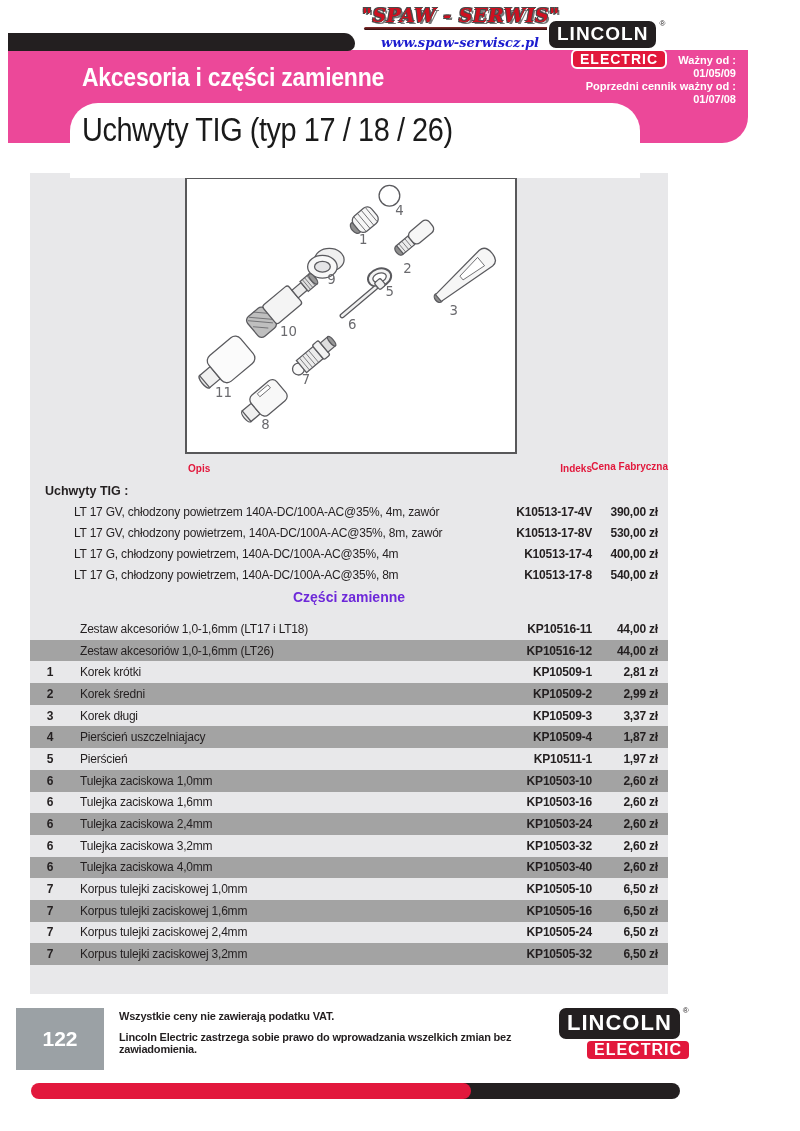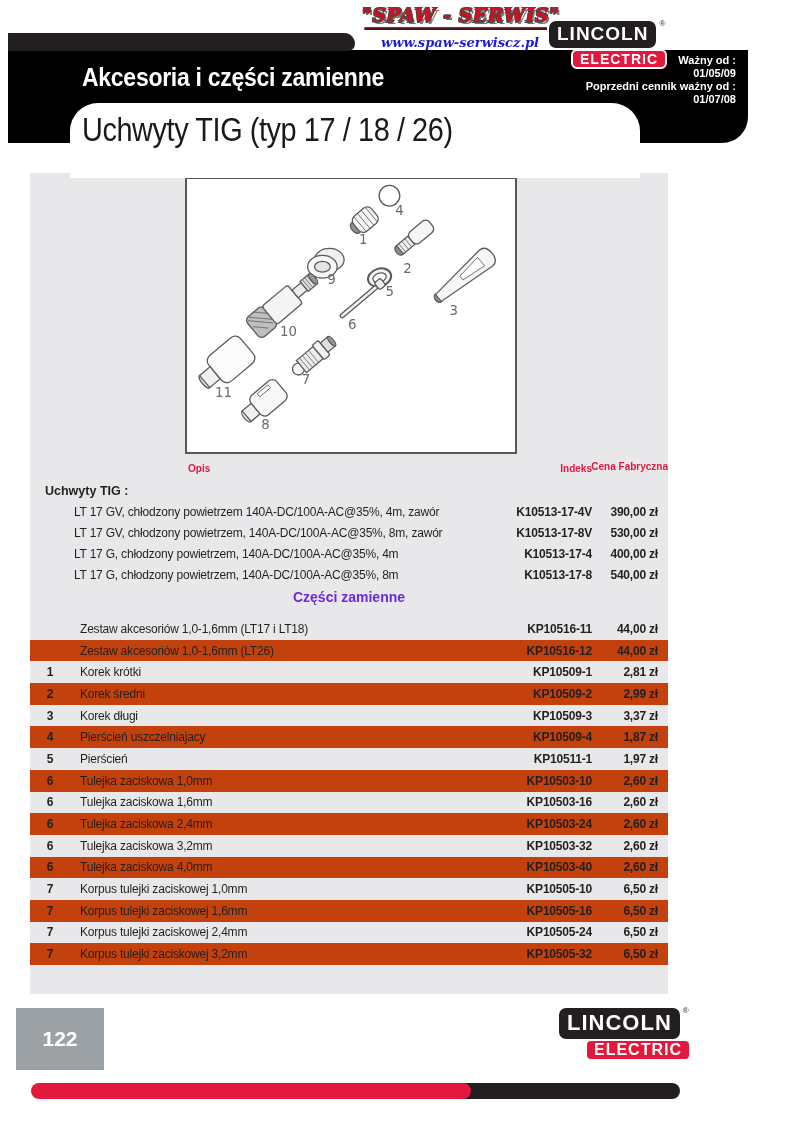--- a/index.html
+++ b/index.html
@@ -24,21 +24,21 @@
     border-radius:6px; padding:0 7px 0; letter-spacing:1px; position:relative; z-index:1; white-space:nowrap; }
   .le-top .le-black { font-size:19px; }
   .le-top .le-red { font-size:14px; margin:-5px 0 0 24px; }
   .le-foot .le-black { font-size:22px; }
   .le-foot .le-red { font-size:16px; margin:-5px 0 0 28px; }
   .le-reg { font-size:8px; vertical-align:top; color:#231f20; margin-left:1px; }
 
   
   .black-bar { position:absolute; left:8px; top:33px; width:347px; height:18px; background:#231f20;
     border-radius:0 12px 8px 0; z-index:2; }
-  .red-banner { position:absolute; left:8px; top:50px; width:740px; height:93px; background:#000000;
+  .red-banner { position:absolute; left:8px; top:50px; width:740px; height:93px; background:#ec4899;
     border-radius:0 0 26px 0; z-index:1; }
   .banner-title { position:absolute; left:74px; top:13px; color:#fff; font-weight:bold; font-size:25px;
     letter-spacing:-.3px; transform:scaleX(.92); transform-origin:0 0; white-space:nowrap; }
   .validity { position:absolute; right:12px; top:4px; width:220px; text-align:right; color:#fff;
     font-weight:bold; font-size:11px; line-height:13px; }
   .white-sheet { position:absolute; left:70px; top:103px; width:570px; height:75px; background:#fff;
     border-radius:28px 28px 0 0; z-index:3; }
   .page-title { position:absolute; left:12px; top:7px; font-size:34px; color:#1a1a1a; letter-spacing:-.5px;
     transform:scaleX(.85); transform-origin:0 0; white-space:nowrap; }
 
@@ -59,21 +59,21 @@
     display:flex; align-items:center; justify-content:center; }
   .spacer { height:9px; }
   .trow { display:flex; align-items:center; height:21.7px; padding-right:10px; font-size:12px;
     color:#231f20; letter-spacing:-.2px; }
   .trow.torch { height:21px;padding-left:12px; }
   .trow.torch .c-desc { padding-left:32px; }
   .c-no { width:40px; text-align:center; font-weight:bold; }
   .c-desc { flex:1; padding-left:10px; white-space:nowrap; overflow:hidden; }
   .c-idx { width:110px; text-align:right; font-weight:bold; white-space:nowrap; }
   .c-price { width:66px; text-align:right; font-weight:bold; white-space:nowrap; }
-  .prow.alt { background:#c2410c; }
+  .prow.alt { background:#a3a3a3; }
 
   
   .page-num-box { position:absolute; left:16px; top:1008px; width:88px; height:62px; background:#9ba1a5;
     display:flex; align-items:center; justify-content:center; color:#fff; font-weight:bold; font-size:21px; }
   .footnotes { position:absolute; left:119px; top:1008px; width:430px; font-weight:bold; font-size:11px;
     color:#231f20; letter-spacing:-.2px; }
   .footnotes .n1 { margin-top:2px; }
   .footnotes .n2 { margin-top:9px; }
   .bottom-bar { position:absolute; left:31px; top:1083px; width:649px; height:16px; }
   .bb-black { position:absolute; right:0; top:0; width:240px; height:16px; background:#231f20; border-radius:8px; }
@@ -328,20 +328,24 @@
     <div class="c-idx">KP10505-32</div>
     <div class="c-price">6,50 zł</div>
   </div>
         </div>
     </div>
   </div>
 
   <div class="page-num-box">
     <span>122</span>
   </div>
+  <div class="footnotes">
+    <div class="n1">Wszystkie ceny nie zawierają podatku VAT.</div>
+    <div class="n2">Lincoln Electric zastrzega sobie prawo do wprowadzania wszelkich zmian bez zawiadomienia.</div>
+  </div>
   <div class="le-logo le-foot">
     <span class="le-black"><span>LINCOLN</span></span><span class="le-reg">®</span><br>
     <span class="le-red">ELECTRIC</span>
   </div>
   <div class="bottom-bar">
     <div class="bb-black"></div>
     <div class="bb-red"></div>
   </div>
 
 </div>

